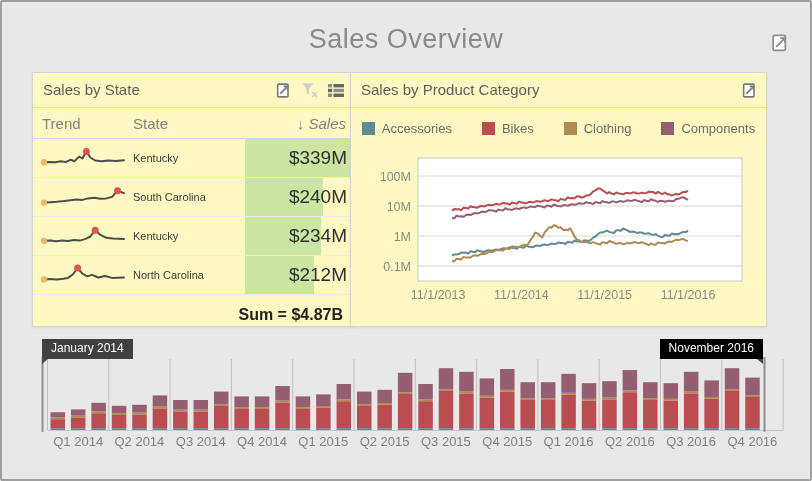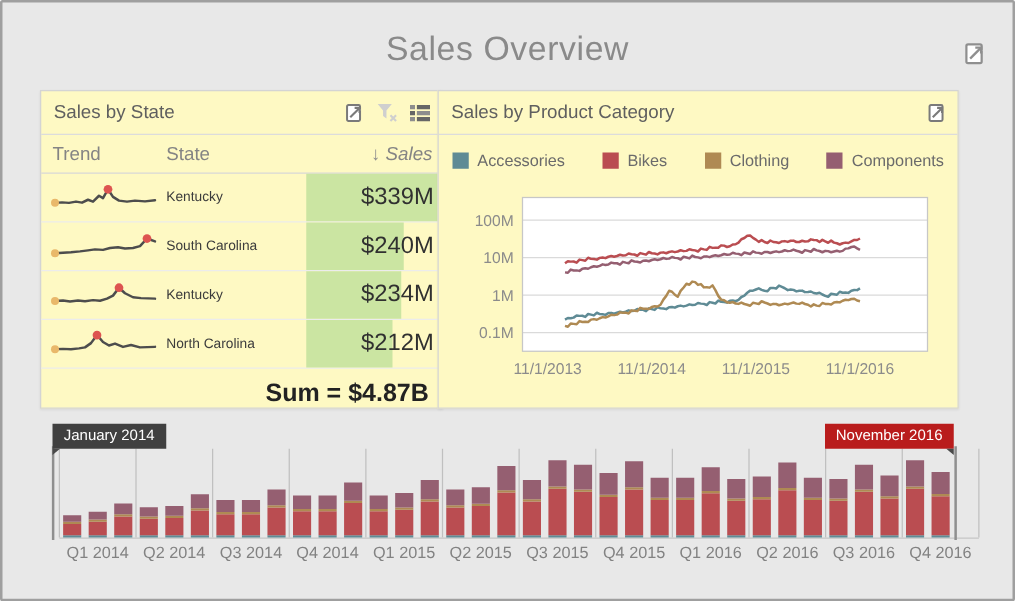--- a/index.html
+++ b/index.html
@@ -24,21 +24,21 @@
   .grid-head .c1{padding-left:9px;}
   .grid-head .c3{text-align:right;padding-right:9px;font-style:italic;}
   .grid-row{display:grid;grid-template-columns:100px 112px 110px;height:38px;align-items:center;
     border-bottom:1px solid #ececec;cursor:pointer;}
   .spark{margin-left:4px;}
   .state-name{font-size:11px;color:#3c3c3c;}
   .sales-cell{position:relative;height:38px;}
   .databar{position:absolute;left:0;top:0;height:100%;background:#cbe5a2;}
   .sales-val{position:absolute;right:8px;top:0;line-height:38px;font-size:19px;color:#303030;}
   .grid-foot{height:38px;text-align:right;padding-right:10px;line-height:40px;
-    font-size:20px;font-weight:bold;color:#222222;}
+    font-size:16px;font-weight:bold;color:#222222;}
   
   .card-body{position:absolute;left:0;top:34px;width:415px;height:220px;}
   .legend{position:absolute;top:14px;left:0;width:100%;display:flex;justify-content:center;gap:30px;z-index:2;}
   .legend-item{display:flex;align-items:center;gap:7px;cursor:pointer;}
   .legend-swatch{width:13px;height:13px;display:inline-block;}
   .legend-label{font-size:13px;color:#6b6b6b;}
   #category-chart{position:absolute;left:0;top:0;}
   
   #range-chart{position:absolute;left:0;top:330px;}
   .range-tooltip{position:absolute;top:337px;height:15px;line-height:15px;padding:2px 9px 3px;
@@ -377,15 +377,15 @@
       <rect x="722.80" y="57.20" width="14.5" height="1.80" fill="#af8a53"></rect>
       <rect x="722.80" y="36.20" width="14.5" height="21.00" fill="#955f71"></rect>
       <rect x="743.23" y="96.20" width="14.5" height="1.80" fill="#5f8b95"></rect>
       <rect x="743.23" y="65.00" width="14.5" height="31.20" fill="#ba4d51"></rect>
       <rect x="743.23" y="63.20" width="14.5" height="1.80" fill="#af8a53"></rect>
       <rect x="743.23" y="45.60" width="14.5" height="17.60" fill="#955f71"></rect>
       <line x1="40.5" y1="25" x2="40.5" y2="100" stroke="#8f8f8f" stroke-width="2"></line>
       <line x1="762.5" y1="25" x2="762.5" y2="100" stroke="#8f8f8f" stroke-width="2"></line>
     </svg>
   <div class="range-tooltip left" style="background: #404040;">January 2014</div>
-  <div class="range-tooltip right" style="background: #b91c1c;">November 2016</div>
+  <div class="range-tooltip right" style="background: #000000;">November 2016</div>
 
 </div>
 
 </body></html>

